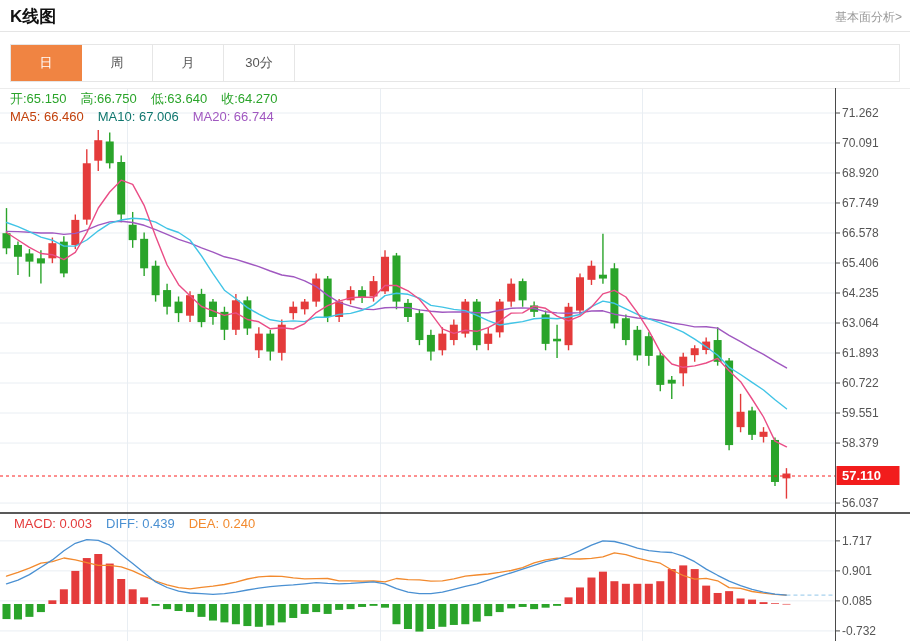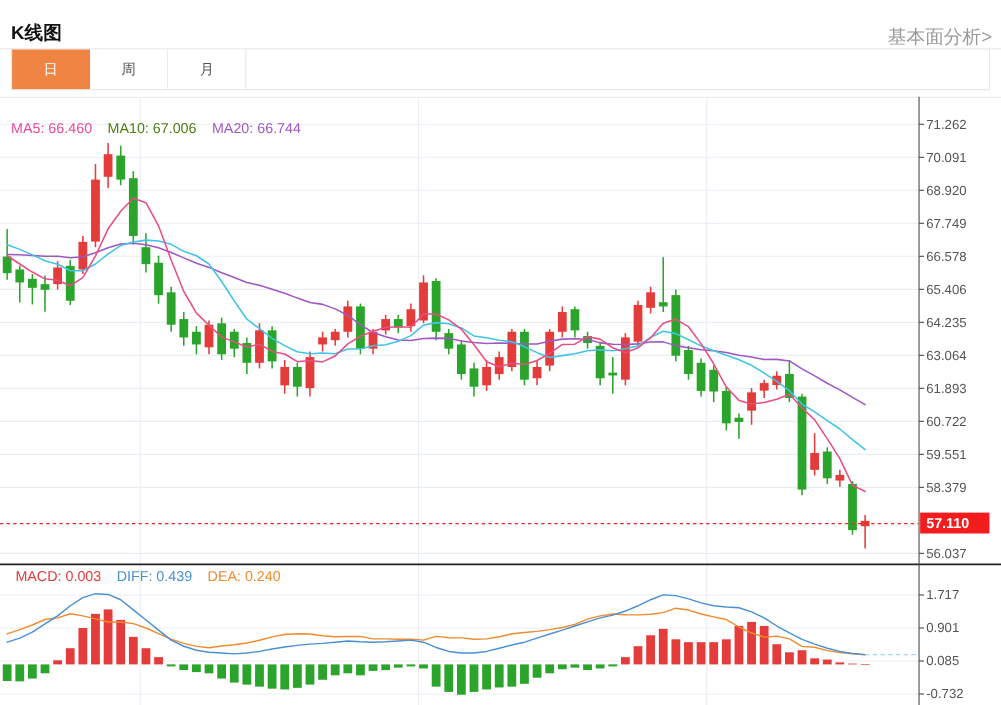--- a/index.html
+++ b/index.html
@@ -1,21 +1,21 @@
 <!DOCTYPE html>
 <html><head>
 <meta charset="utf-8">
 <style>
   html,body{margin:0;padding:0;background:#fff}
   body{width:910px;height:641px;overflow:hidden}
   .page{position:relative;width:910px;height:641px;background:#fff;
         font-family:"Liberation Sans","DejaVu Sans",sans-serif}
-  .header{position:absolute;left:0;top:13px;width:910px;height:31px;border-bottom:1px solid #e5e5e5;background:#fff}
+  .header{position:absolute;left:0;top:0;width:910px;height:31px;border-bottom:1px solid #e5e5e5;background:#fff}
   .title{position:absolute;left:10px;top:5px;font-size:17px;font-weight:bold;color:#111}
-  .fund-link{position:absolute;right:8px;top:9px;font-size:17px;color:#999;text-decoration:none;cursor:pointer}
+  .fund-link{position:absolute;right:8px;top:9px;font-size:12px;color:#999;text-decoration:none;cursor:pointer}
   .tabs{position:absolute;left:10px;top:44px;width:888px;height:36px;border:1px solid #e6e6e6;display:flex;background:#fff}
   .tab{width:70px;height:36px;line-height:36px;text-align:center;font-size:13px;color:#555;
        border-right:1px solid #e6e6e6;cursor:pointer;background:#fff;flex:0 0 auto}
   .tab.active{color:#fff;border-right-color:transparent}
   .tab-fill{flex:1 1 auto}
   #chart{position:absolute;left:0;top:0}
   .legend{position:absolute;font-size:13px;white-space:nowrap;z-index:3}
   .legend span{margin-right:14px}
   #legend-ohlc{left:10px;top:90px}
   #legend-ma{left:10px;top:109px}
@@ -28,20 +28,21 @@
 <div class="page">
   <div class="header">
     <div class="title">K线图</div>
     <a class="fund-link">基本面分析&gt;</a>
   </div>
 
   <div class="tabs" id="tabs">
       <div class="tab active" style="background: rgb(240, 132, 66);">日</div>
       <div class="tab">周</div>
       <div class="tab">月</div>
+      <div class="tab">30分</div>
       <div class="tab-fill"></div>
     </div>
 
   <svg id="chart" width="910" height="641">
       <line x1="0" y1="113" x2="835" y2="113" stroke="#e9eef3" stroke-width="1"></line>
       <line x1="0" y1="142.99984900000015" x2="835" y2="142.99984900000015" stroke="#e9eef3" stroke-width="1"></line>
       <line x1="0" y1="172.99969799999997" x2="835" y2="172.99969799999997" stroke="#e9eef3" stroke-width="1"></line>
       <line x1="0" y1="202.99954700000012" x2="835" y2="202.99954700000012" stroke="#e9eef3" stroke-width="1"></line>
       <line x1="0" y1="232.99939599999993" x2="835" y2="232.99939599999993" stroke="#e9eef3" stroke-width="1"></line>
       <line x1="0" y1="263.02486399999987" x2="835" y2="263.02486399999987" stroke="#e9eef3" stroke-width="1"></line>
@@ -307,15 +308,16 @@
       <line x1="835.5" y1="570.87924" x2="840" y2="570.87924" stroke="#4a4a4a" stroke-width="1"></line>
       <text x="842" y="574.87924" fill="#555555" font-size="12">0.901</text>
       <line x1="835.5" y1="600.8754" x2="840" y2="600.8754" stroke="#4a4a4a" stroke-width="1"></line>
       <text x="842" y="604.8754" fill="#555555" font-size="12">0.085</text>
       <line x1="835.5" y1="630.90832" x2="840" y2="630.90832" stroke="#4a4a4a" stroke-width="1"></line>
       <text x="842" y="634.90832" fill="#555555" font-size="12">-0.732</text>
       <rect x="836.5" y="466" width="63" height="19" fill="#f21c1c"></rect>
       <text x="842" y="480" fill="#ffffff" font-size="13" font-weight="bold">57.110</text>
     </svg>
 
-  <div class="legend" id="legend-ma"><span style="color: #ec4899; text-align: right;">MA5: 66.460</span><span style="color: #4d7c0f;">MA10: 67.006</span><span style="color: rgb(160, 88, 192);">MA20: 66.744</span></div>
+  <div class="legend" id="legend-ohlc"><span style="color: rgb(42, 164, 42);">开:65.150</span><span style="color: rgb(42, 164, 42);">高:66.750</span><span style="color: rgb(42, 164, 42);">低:63.640</span><span style="color: rgb(42, 164, 42);">收:64.270</span></div>
+  <div class="legend" id="legend-ma"><span style="color: #c2410c; text-align: right;">MA5: 66.460</span><span style="color: #0f766e;">MA10: 67.006</span><span style="color: rgb(160, 88, 192);">MA20: 66.744</span></div>
   <div class="legend" id="legend-macd"><span style="color: rgb(228, 59, 59);">MACD: 0.003</span><span style="color: rgb(74, 144, 210);">DIFF: 0.439</span><span style="color: rgb(242, 138, 46);">DEA: 0.240</span></div>
 </div>
 
 </body></html>

